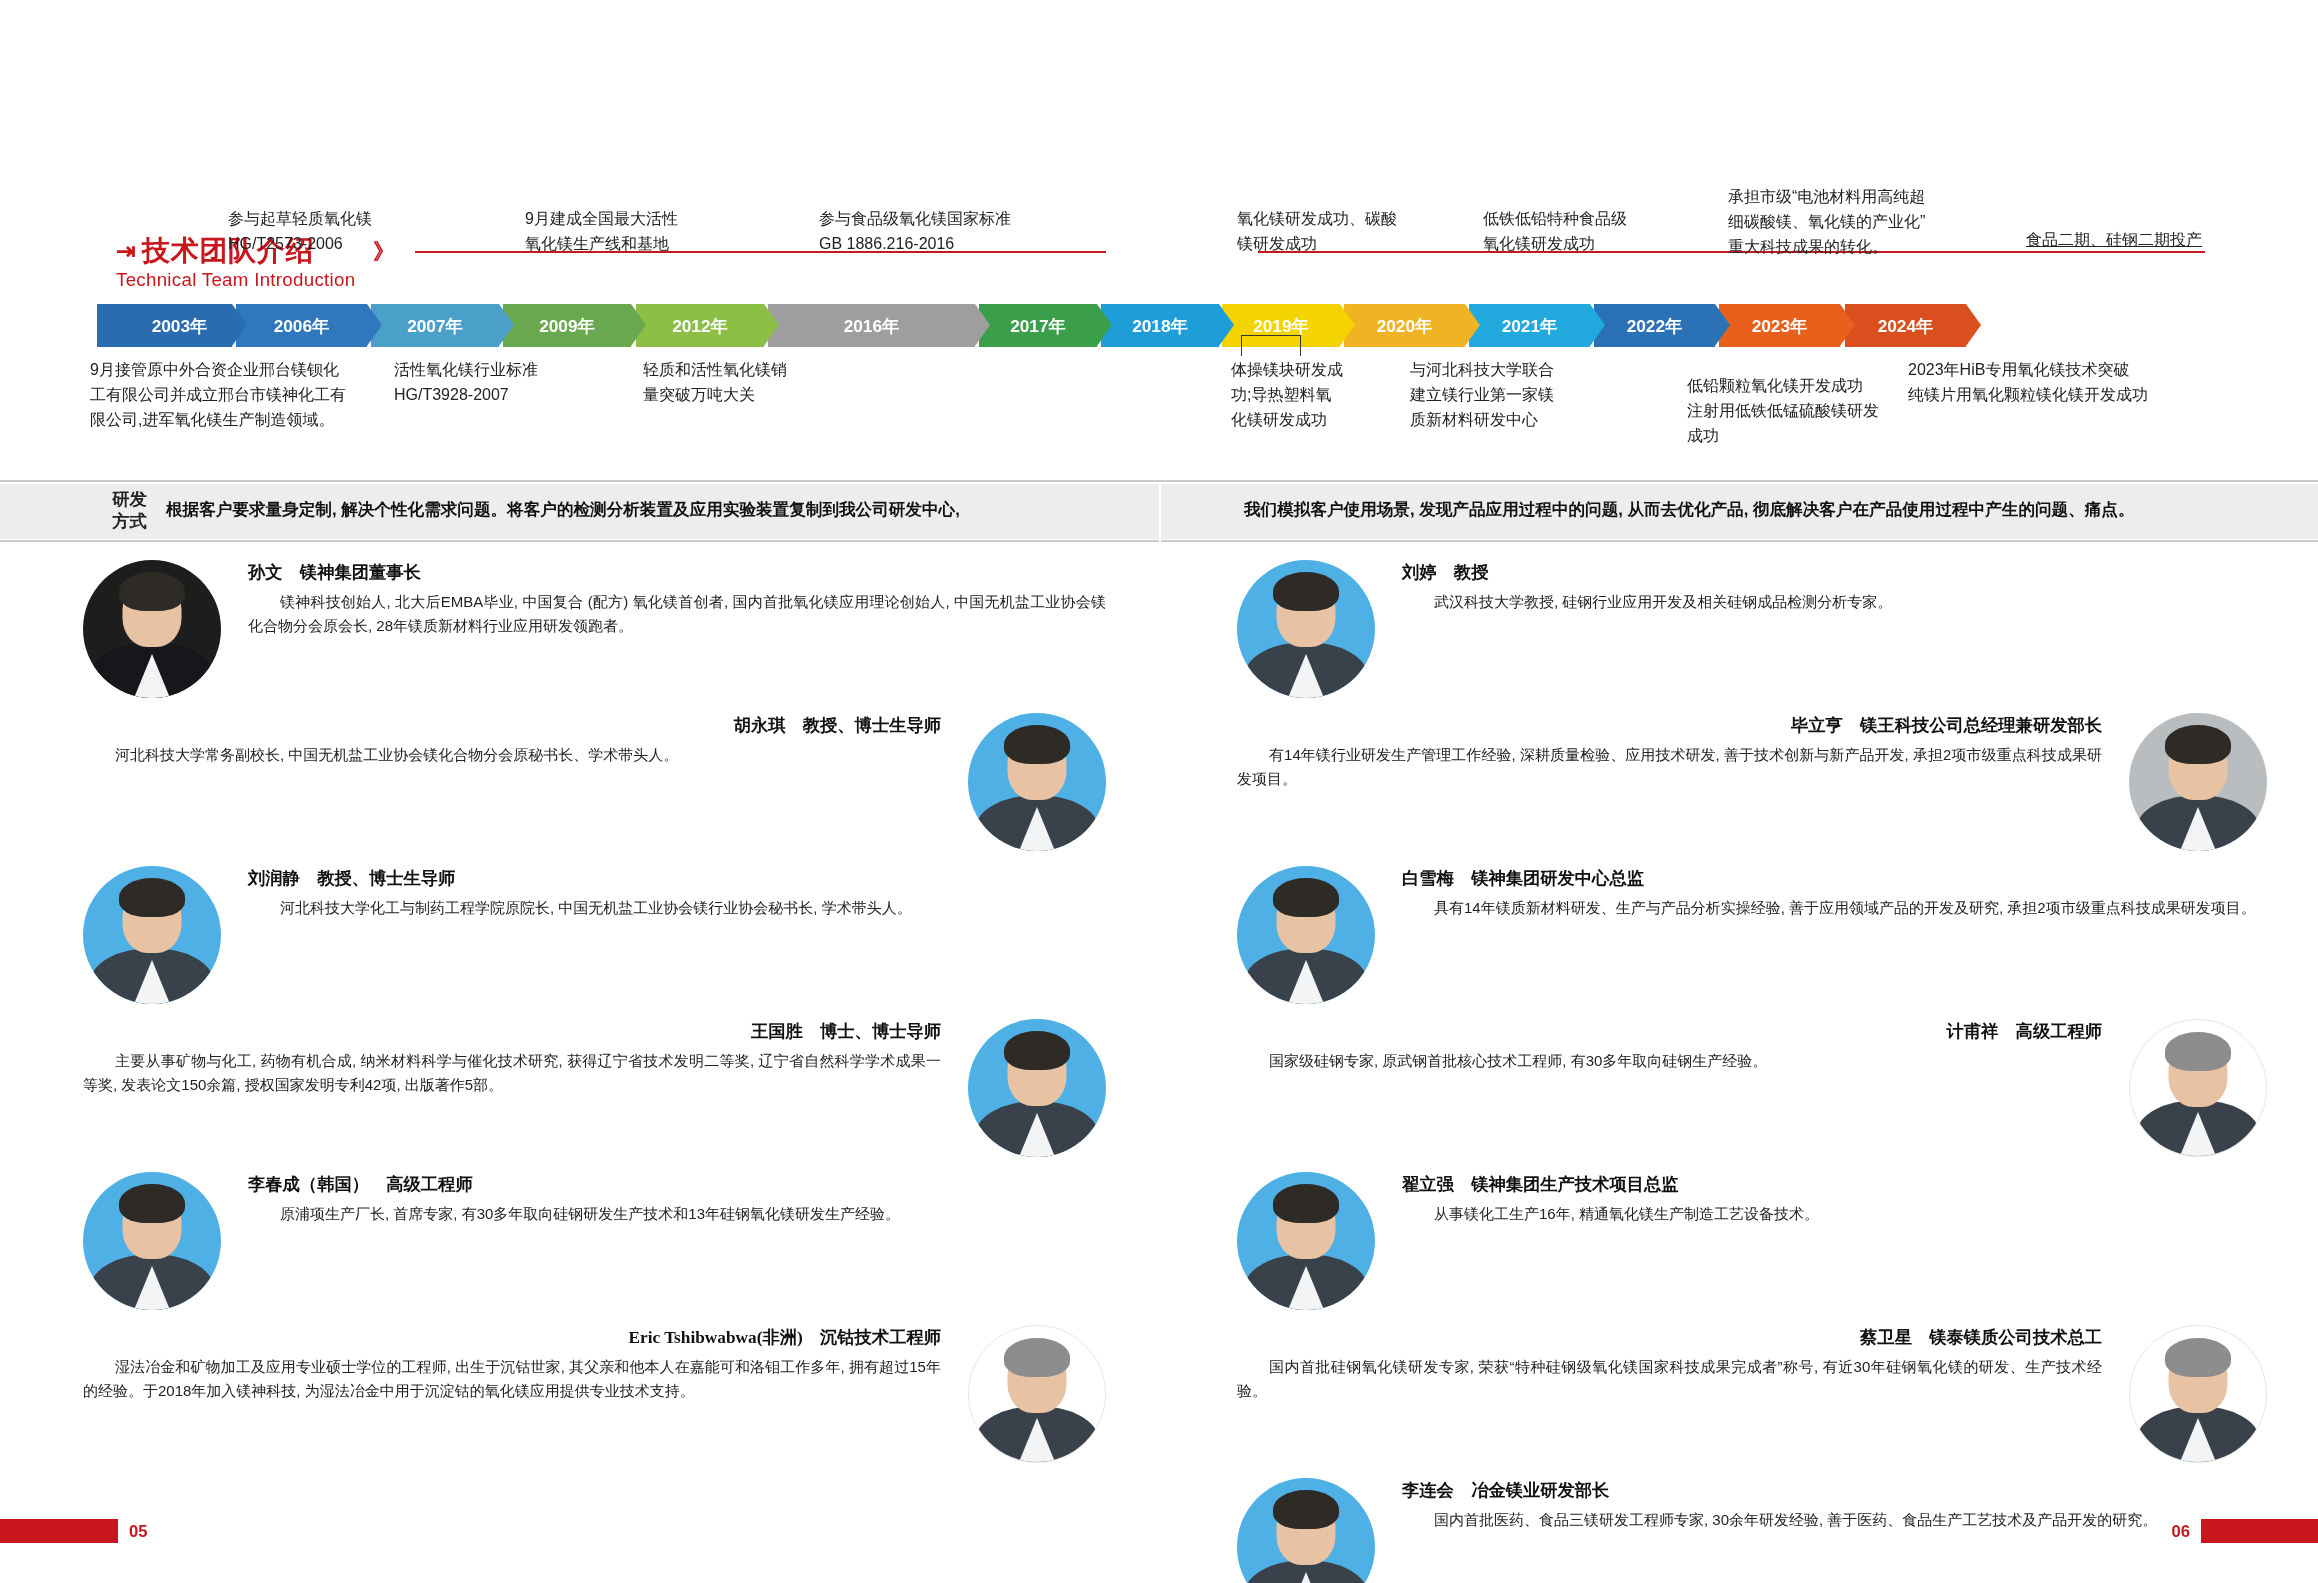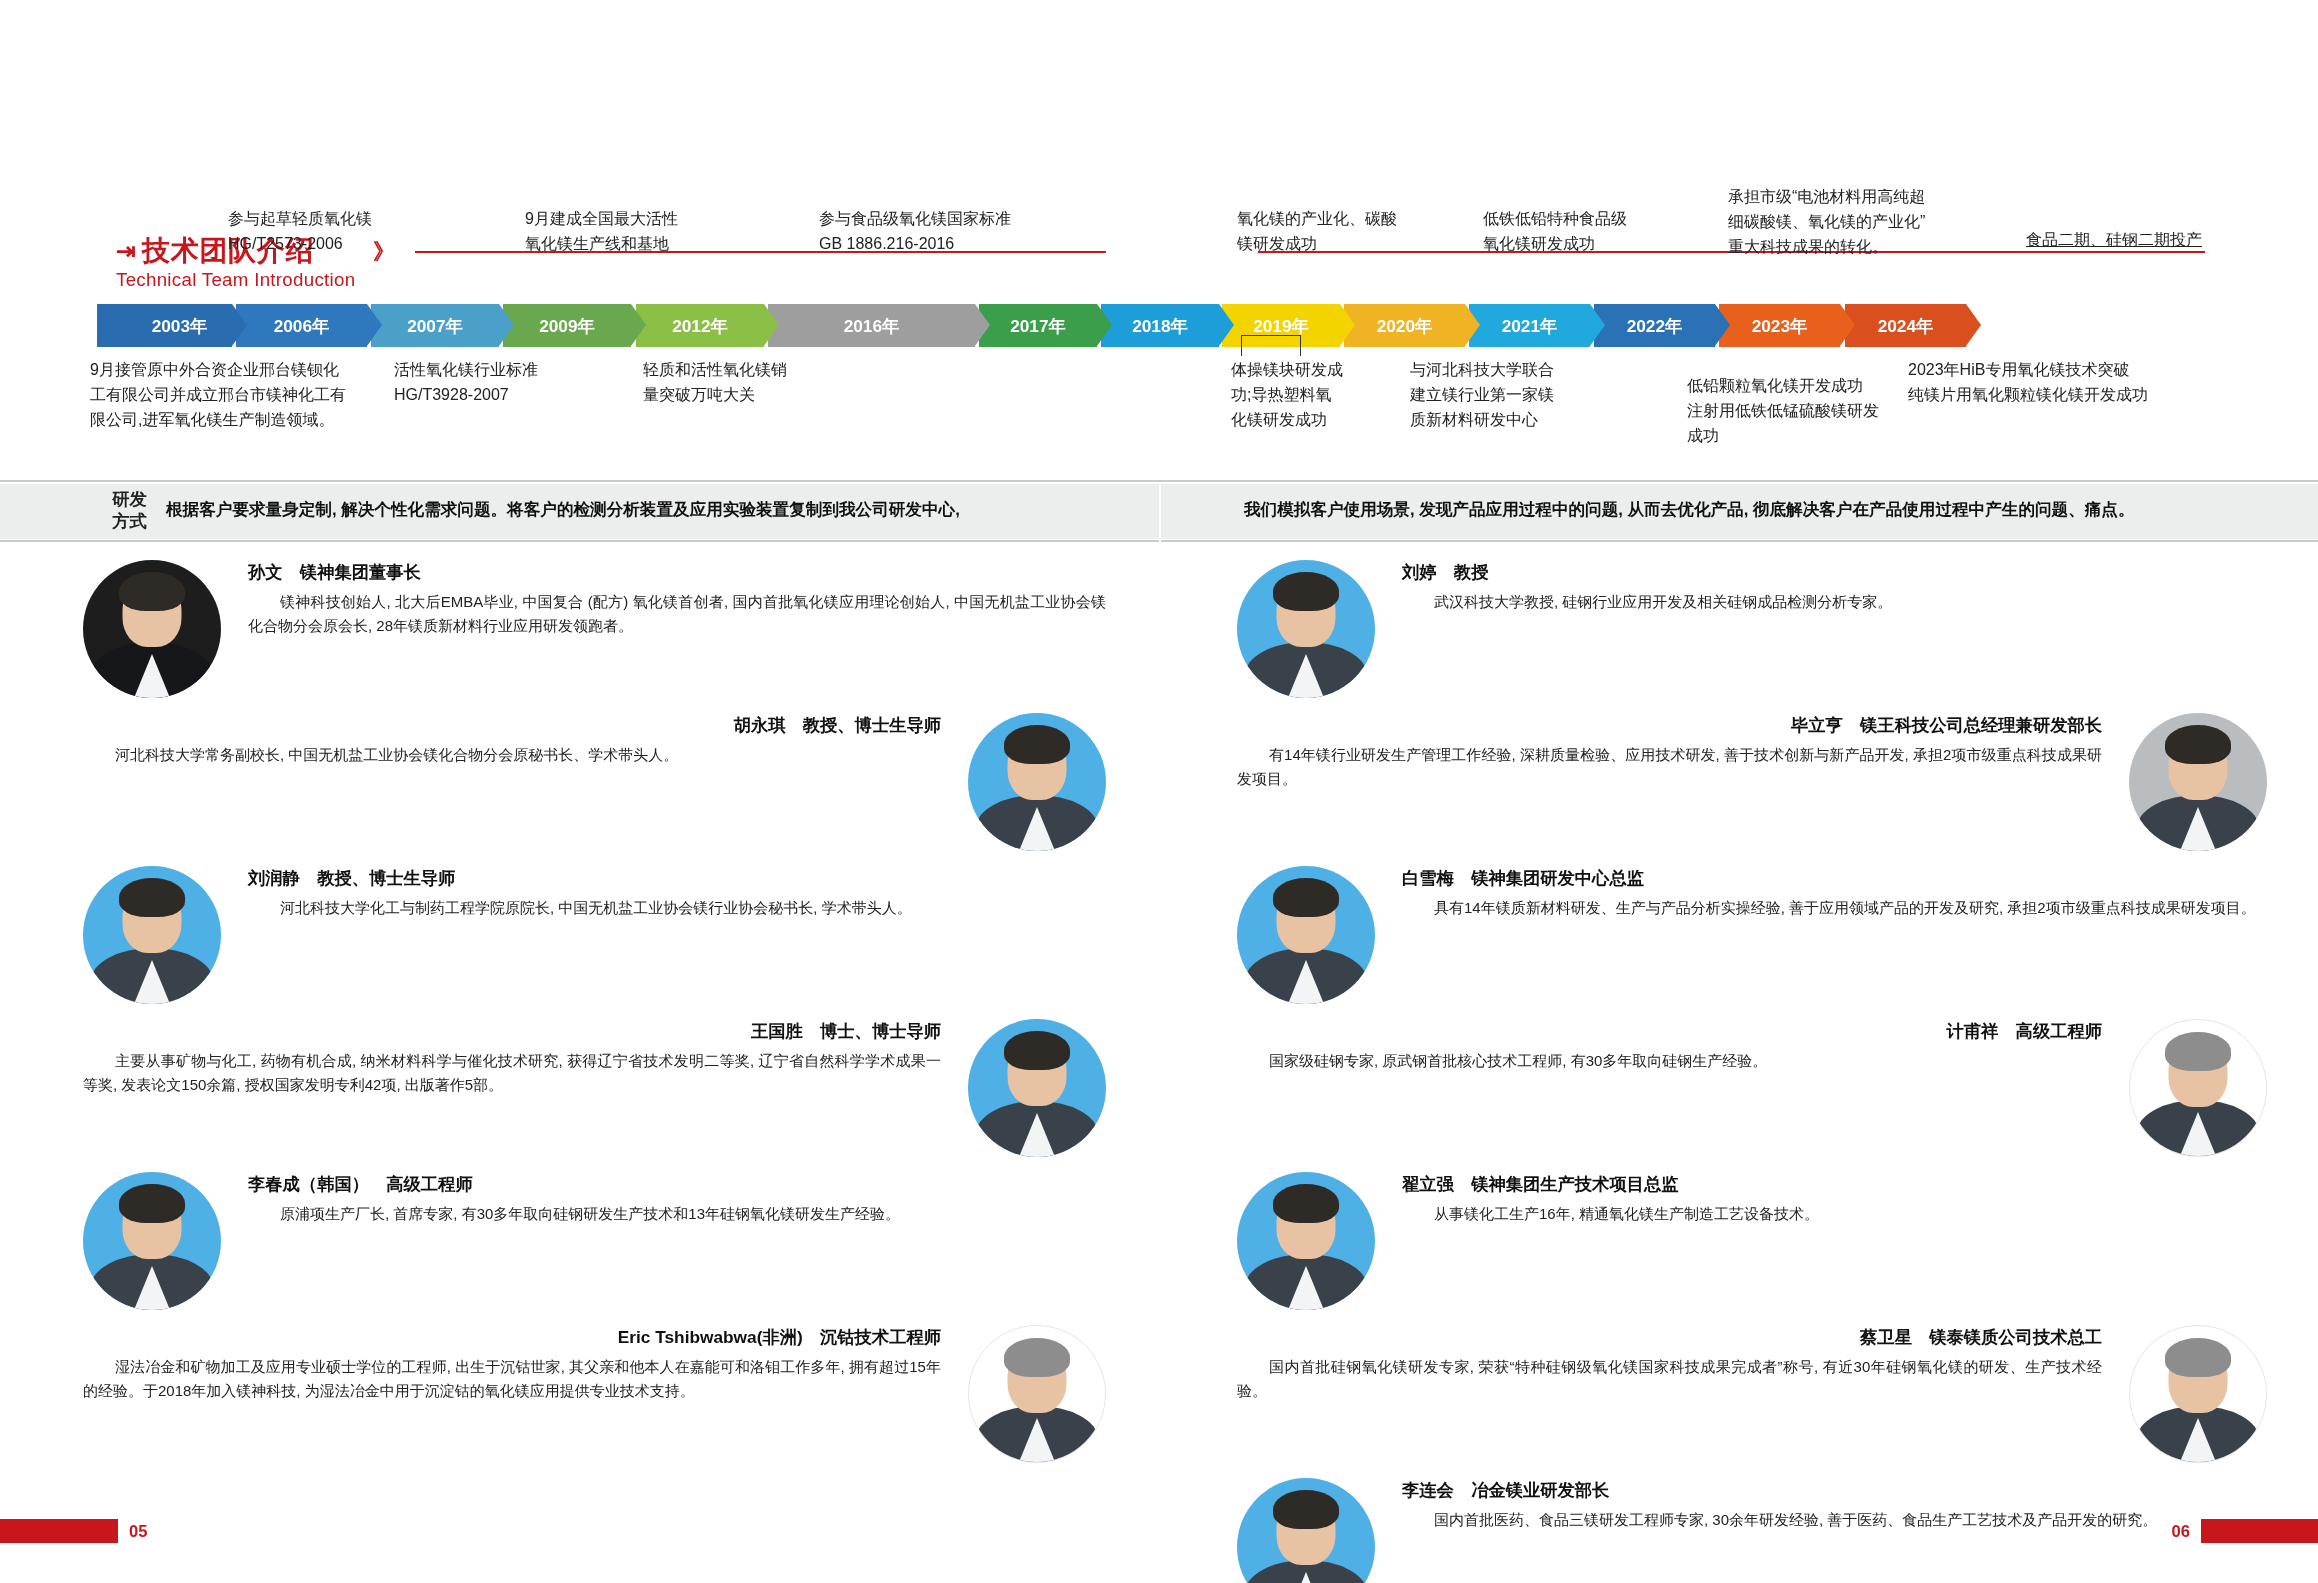--- a/index.html
+++ b/index.html
@@ -120,21 +120,21 @@
     text-align: justify;
   }
   .p-desc.indent { text-indent: 32px; }
 
   
   .p-img-left .ptxt { margin-left: 165px; min-height: 138px; }
   .p-img-left .portrait { left: 0; top: 0; }
   .p-img-right .ptxt { margin-right: 165px; min-height: 138px; }
   .p-img-right .portrait { right: 0; top: 0; }
   .p-img-right { }
-  .p-img-right .p-name { text-align: right; }
+  .p-img-right .p-name { text-align: right; font-family: Liberation Serif, serif; }
 
   
   .footer-left {
     position: absolute; left: 0; bottom: 40px; width: 180px; height: 25px;
   }
   .footer-left .bar { position:absolute; left:0; top:0; width:118px; height:23.5px; background:#c8161d; }
   .footer-left .num {
     position: absolute; left: 129px; top: 2.8px; font-size: 16.6px; color: #c8161d; font-weight: bold;
   }
   .footer-right {
@@ -215,21 +215,21 @@
         </div>
         <div class="tl-note" style="left: 525px; top: 7px; width: 228px;">
           <div>9月建成全国最大活性</div>
           <div>氧化镁生产线和基地</div>
         </div>
         <div class="tl-note" style="left: 819px; top: 7px; width: 277px;">
           <div>参与食品级氧化镁国家标准</div>
           <div>GB 1886.216-2016</div>
         </div>
         <div class="tl-note" style="left: 1237px; top: 7px; width: 228px;">
-          <div>氧化镁的产业化、碳酸</div>
+          <div>氧化镁研发成功、碳酸</div>
           <div>镁研发成功</div>
         </div>
         <div class="tl-note" style="left: 1483px; top: 7px; width: 228px;">
           <div>低铁低铅特种食品级</div>
           <div>氧化镁研发成功</div>
         </div>
         <div class="tl-note" style="left: 1728px; top: -15px; width: 263px;">
           <div>承担市级“电池材料用高纯超</div>
           <div>细碳酸镁、氧化镁的产业化”</div>
           <div>重大科技成果的转化。</div>

